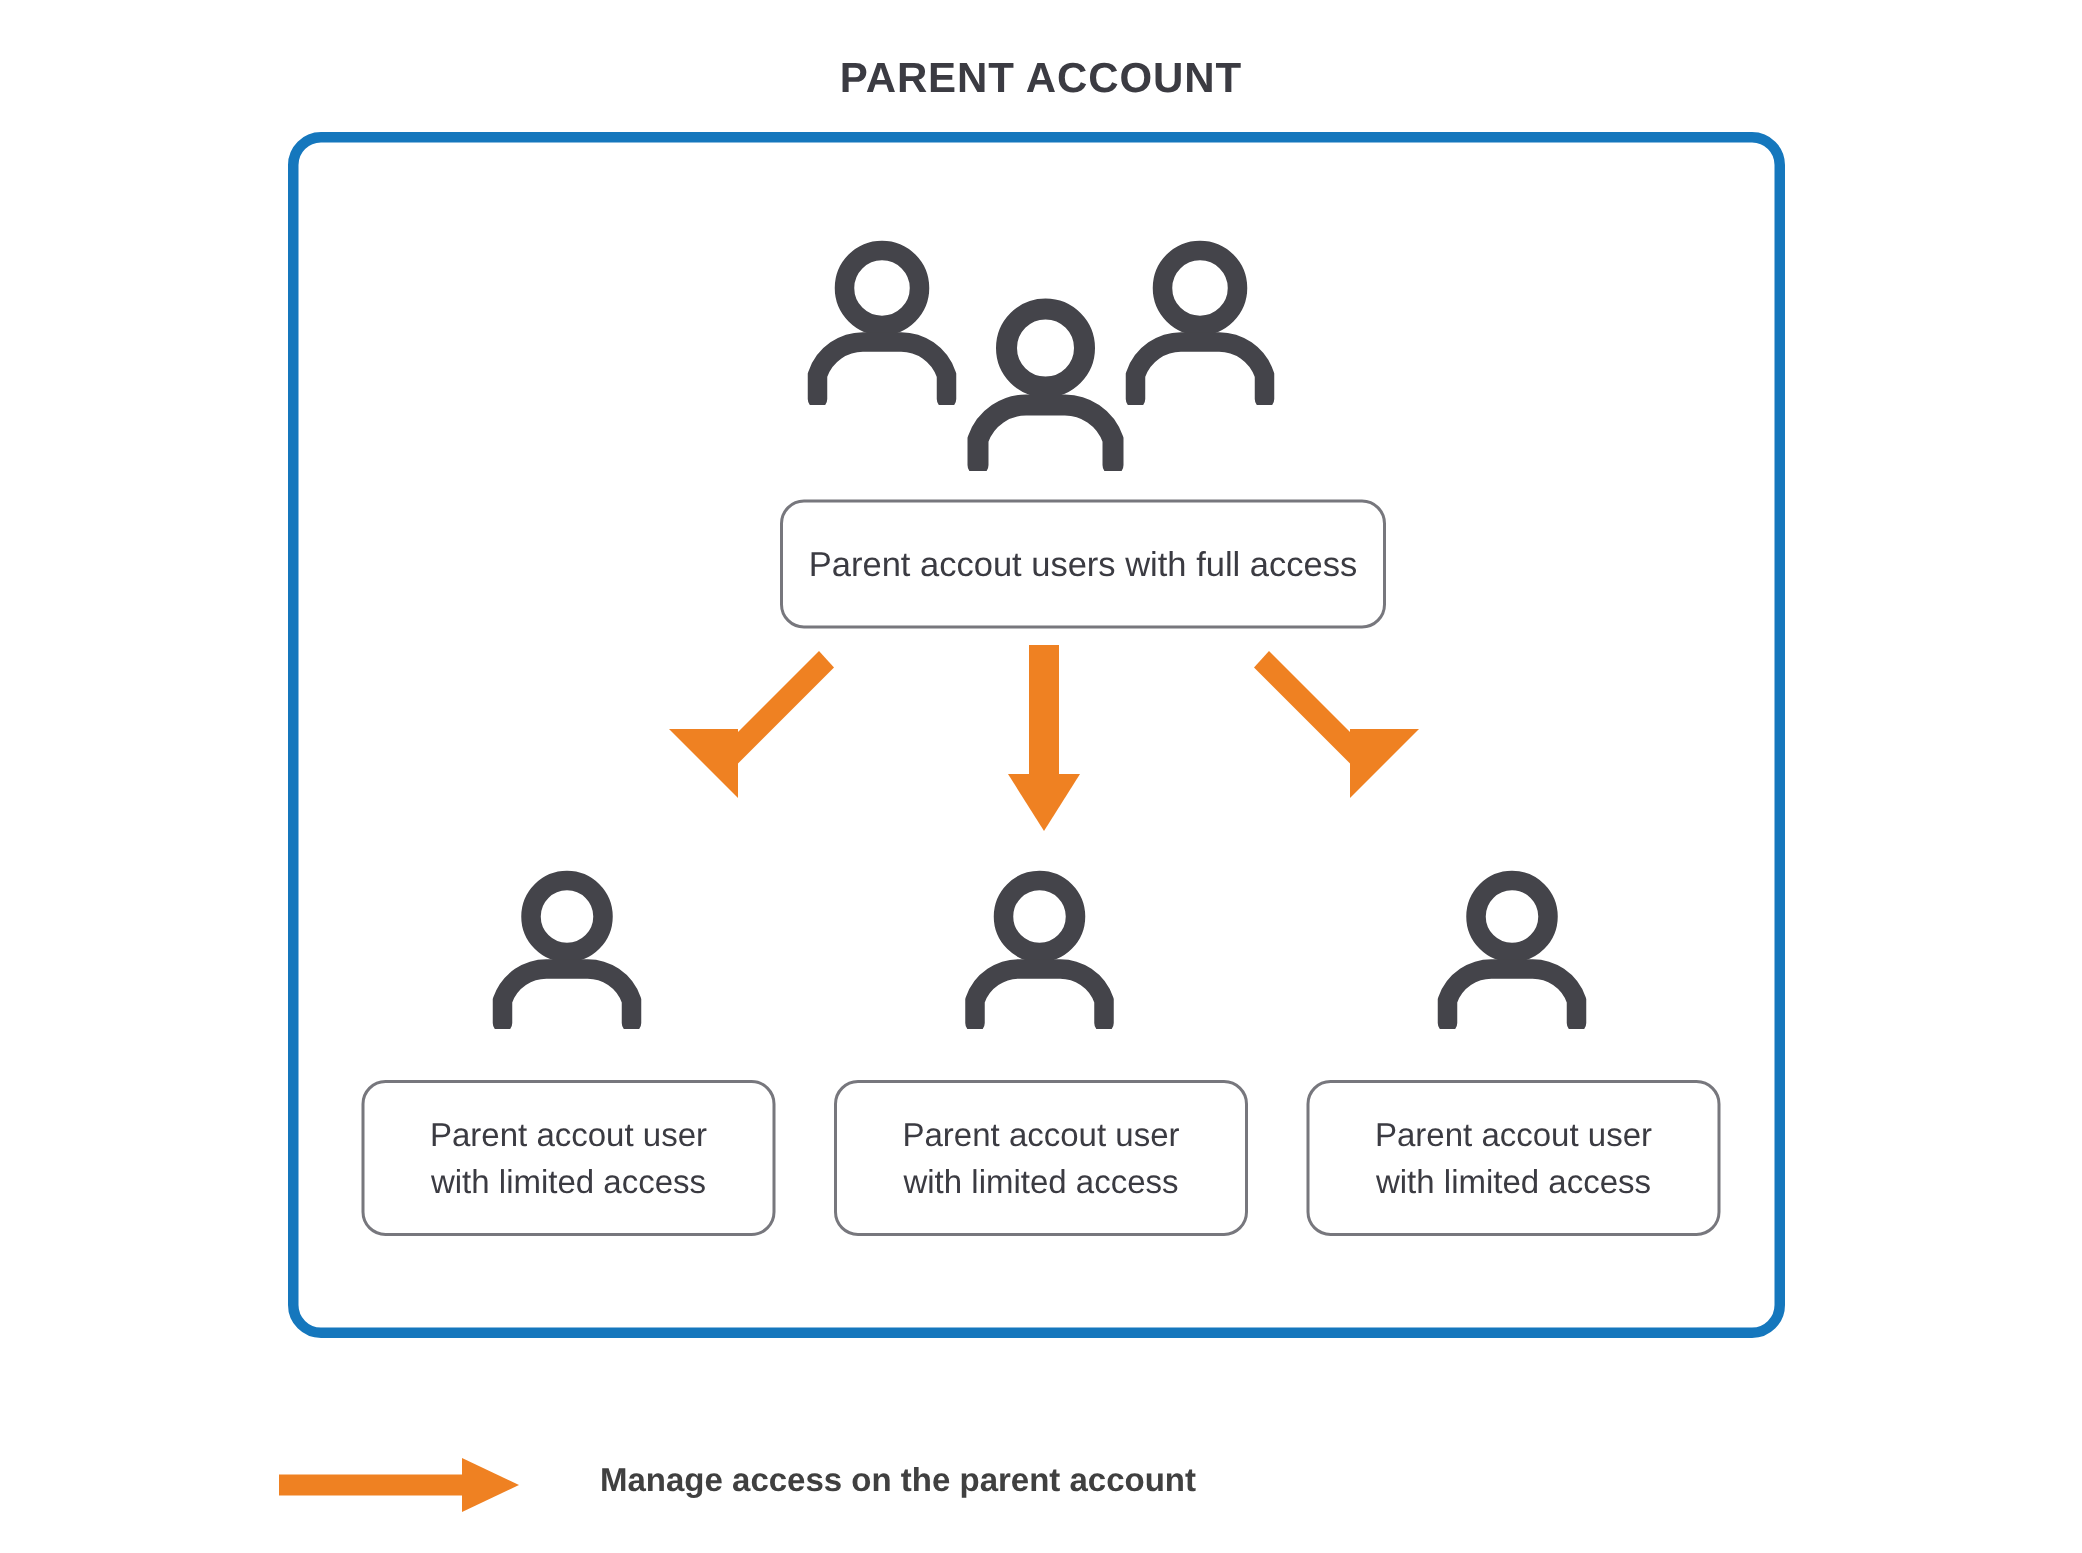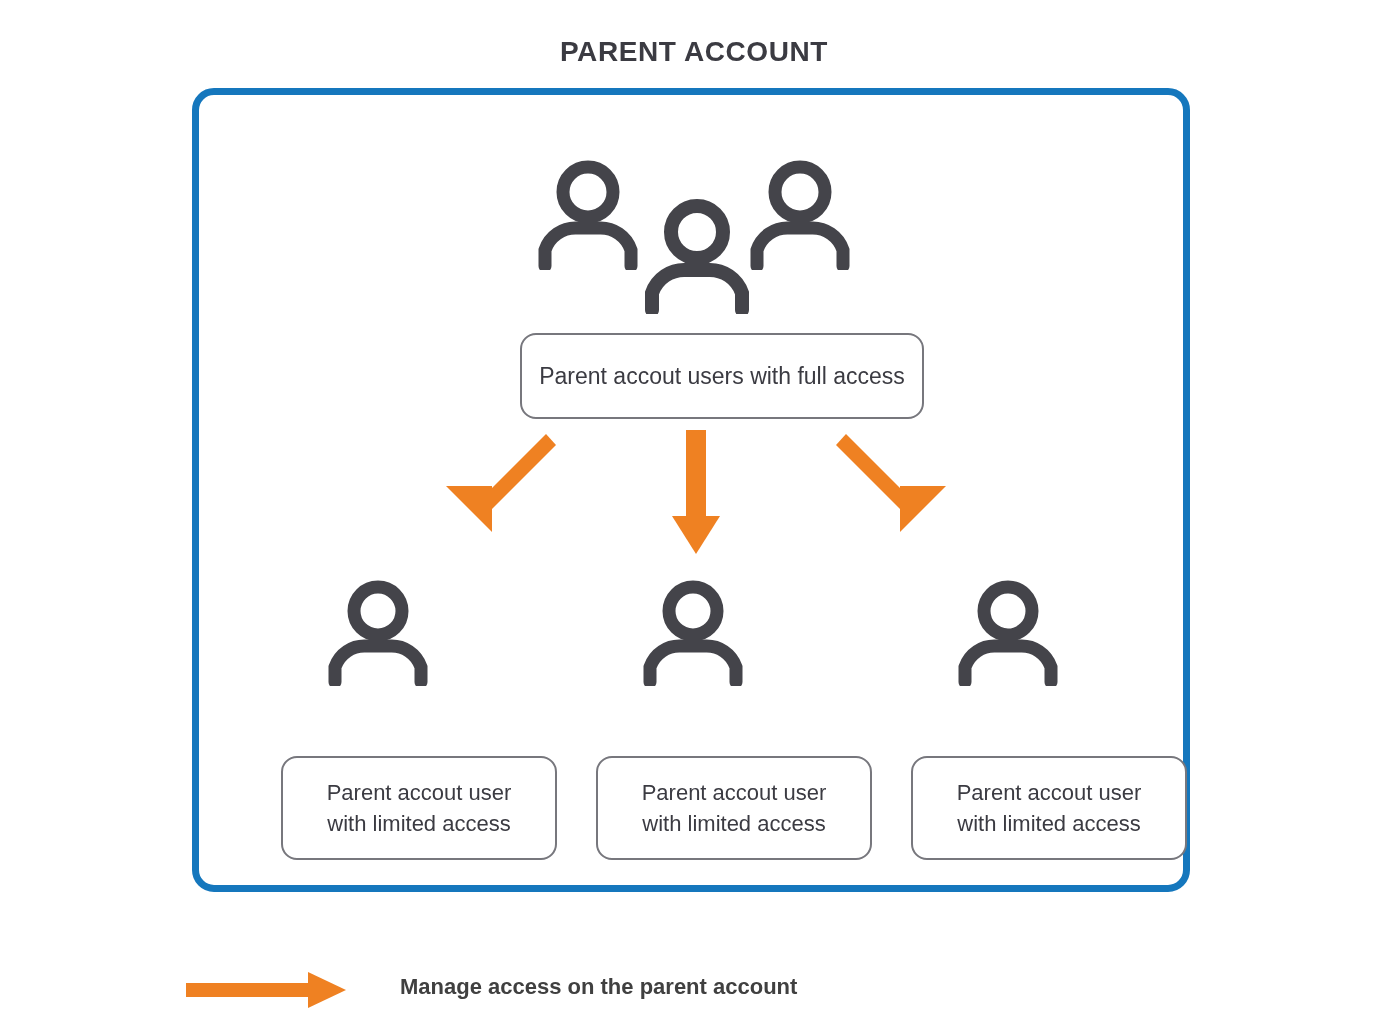--- a/index.html
+++ b/index.html
@@ -93,22 +93,21 @@
     top: 333px;
     width: 404px;
     height: 86px;
     font-size: 23px;
     margin-left: 28px;
   }
 
   .box-limited {
     width: 276px;
     height: 104px;
-    top: 756px;
-    margin-left: 40px;
+    top: 720px;
   }
   #box-limited-1 { left: 241px; }
   #box-limited-2 { left: 556px; }
   #box-limited-3 { left: 871px; }
 
   
   .arrow {
     position: absolute;
   }
   .arrow svg { display: block; }

